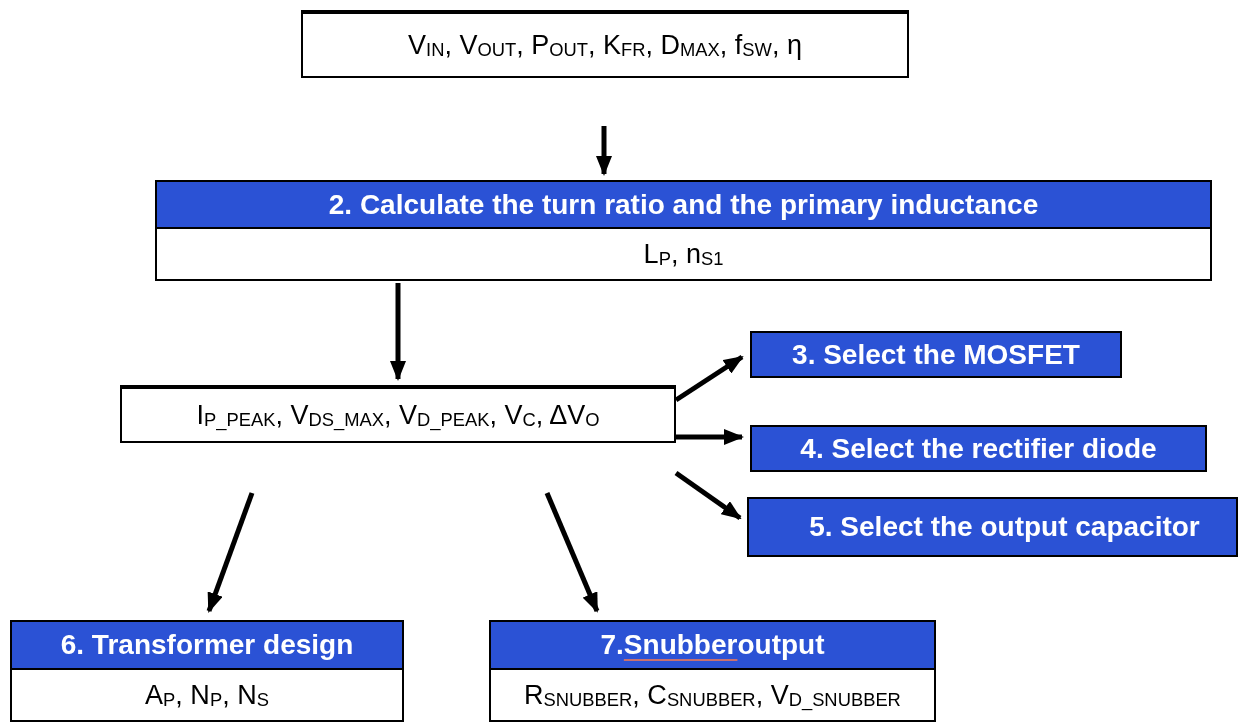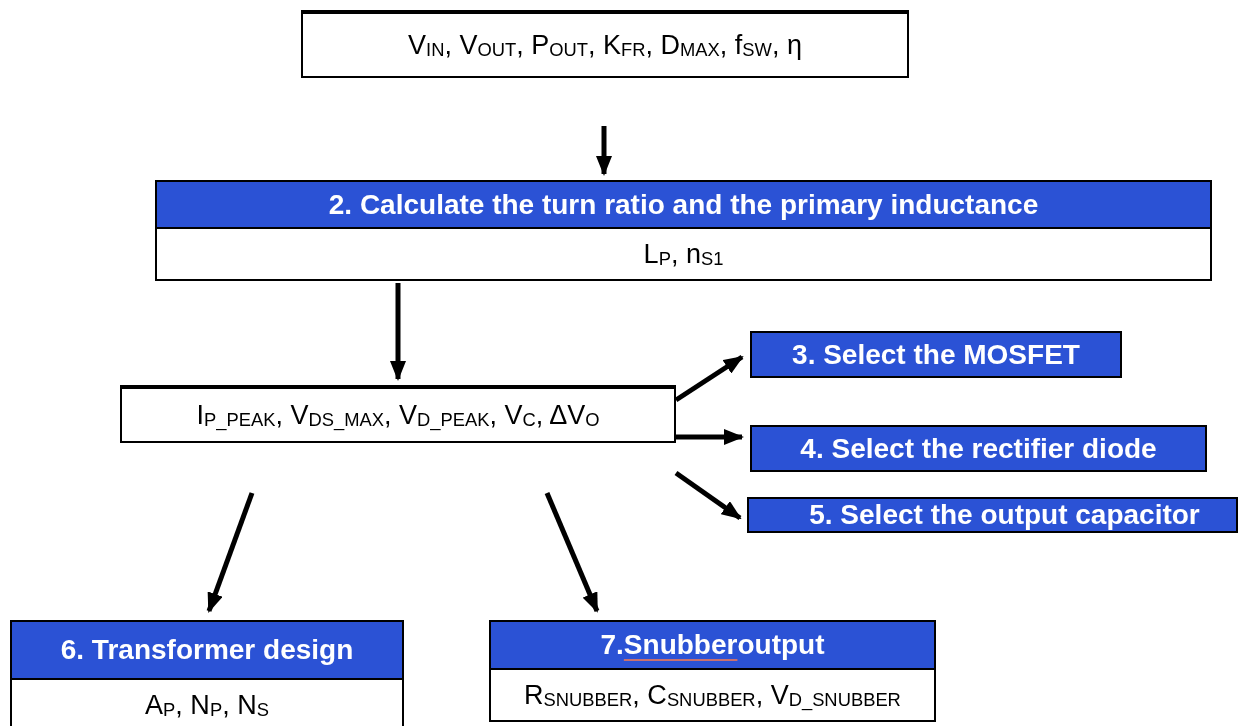--- a/index.html
+++ b/index.html
@@ -139,24 +139,24 @@
         <sub>C</sub>
         <span>, ΔV</span>
         <sub>O</sub>
       </div>
   </div>
 
   <div class="bar" style="left:750px; top:331px; width:372px; height:47px;">3. Select the MOSFET</div>
 
   <div class="bar" style="left:750px; top:414px; width:457px; height:47px;margin-top:11px;">4. Select the rectifier diode</div>
 
-  <div class="bar" style="left:747px; top:497px; width:491px; height:36px;padding-left:24px;">5. Select the output capacitor</div>
+  <div class="bar" style="left:747px; top:497px; width:491px; height:60px;padding-left:24px;">5. Select the output capacitor</div>
 
   <div class="box" style="left:10px; top:620px; width:394px;">
-    <div class="box-header" style="height:56px;">6. Transformer design</div>
+    <div class="box-header" style="height:46px;">6. Transformer design</div>
     <div class="box-body" style="height:50px;">
         <span>A</span>
         <sub>P</sub>
         <span>, N</span>
         <sub>P</sub>
         <span>, N</span>
         <sub>S</sub>
       </div>
   </div>
 

